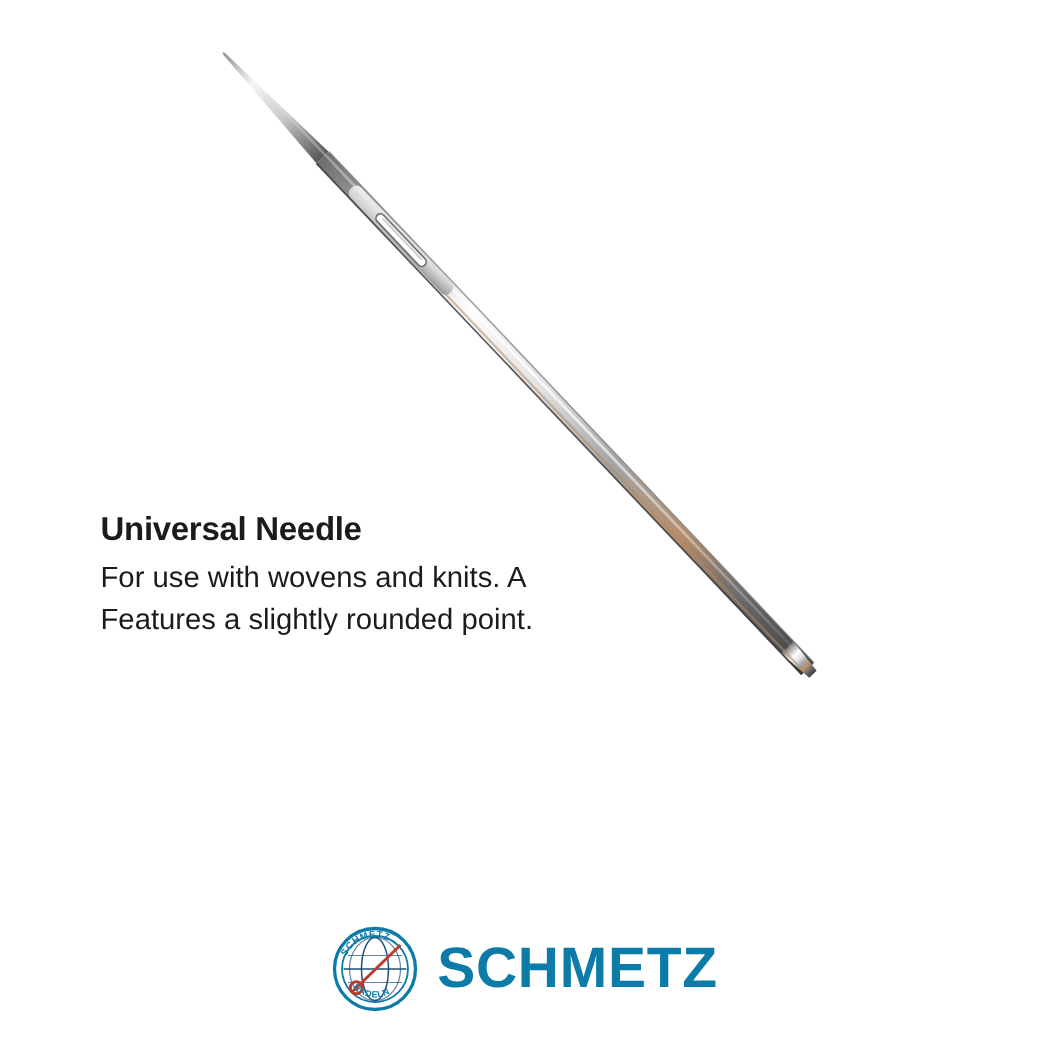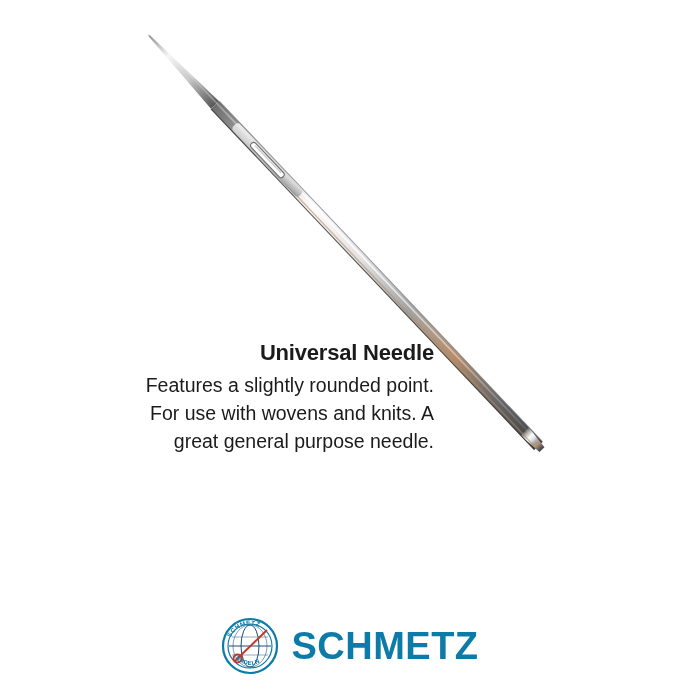--- a/index.html
+++ b/index.html
@@ -31,24 +31,24 @@
     left: 0;
     top: 0;
     width: 700px;
     height: 620px;
     display: block;
   }
 
   
   .caption {
     position: absolute;
-    left: 44px;
+    left: 67px;
     top: 340px;
     width: 390px;
-    text-align: right;
+    text-align: left;
   }
   .caption-title {
     font-size: 22px;
     font-weight: bold;
     color: #1b1b1b;
     letter-spacing: -0.2px;
     margin: 0 0 6px 0;
     line-height: 1.2;
   }
   .caption-body {
@@ -140,23 +140,22 @@
 
         <rect x="268" y="101.9" width="46" height="6.0" rx="3" fill="#ffffff" stroke="#6f6f6f" stroke-width="1.1"></rect>
         <rect x="272" y="103.1" width="38" height="1.5" rx="0.8" fill="#c4c4c4" opacity="0.8"></rect>
       </g>
     </svg>
   </div>
 
   <div class="caption">
     <div class="caption-title">Universal Needle</div>
     <div class="caption-body">
+      <div>For use with wovens and knits. A</div>
       <div>Features a slightly rounded point.</div>
-      <div>For use with wovens and knits. A</div>
-      <div>great general purpose needle.</div>
     </div>
   </div>
 
   <div class="brand">
     <div class="brand-mark">
       <svg viewBox="0 0 58 58" width="58" height="58">
         <circle cx="29" cy="29" r="27" fill="#ffffff" stroke="#0d7ba8" stroke-width="2.2"></circle>
         <circle cx="29" cy="29" r="22" fill="#ffffff" stroke="#0d7ba8" stroke-width="1.2"></circle>
 
         <ellipse cx="29" cy="29" rx="9" ry="21" fill="none" stroke="#1c4f78" stroke-width="1"></ellipse>

